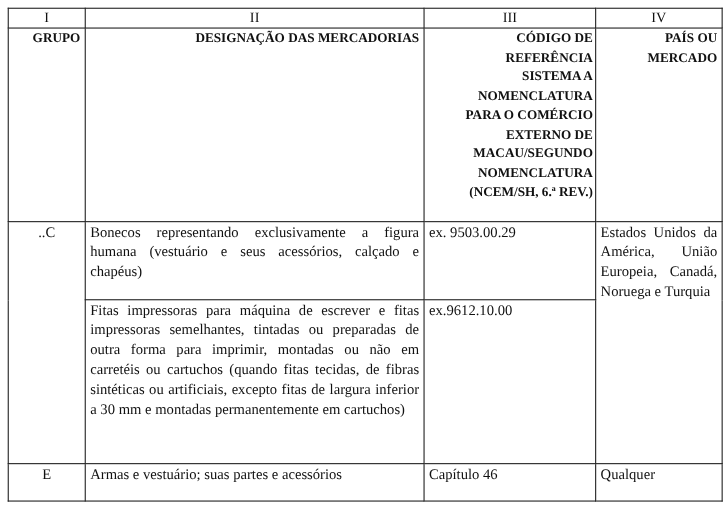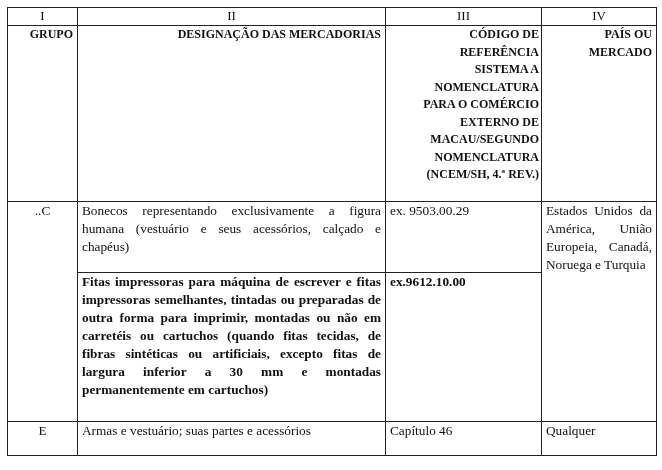--- a/index.html
+++ b/index.html
@@ -5,21 +5,21 @@
   html, body { margin: 0; padding: 0; background: #ffffff; }
   body { width: 662px; height: 470px; position: relative; overflow: hidden; font-family: "Liberation Serif", serif; color: #111; }
   table.doc { position: absolute; left: 7px; top: 7px; border-collapse: collapse; table-layout: fixed; width: 649px; font-size: 13.3px; line-height: 18px; }
   table.doc td { border: 1.5px solid #222; padding: 0 4px; vertical-align: top; }
   .roman td { height: 17px; text-align: center; vertical-align: middle; font-size: 13px; line-height: 15px; padding: 0; }
   .hdr td { height: 175px; font-weight: bold; text-align: right; vertical-align: middle; font-size: 12px; line-height: 17.5px; }
   .hdr td.code-hdr { padding: 0 2px; }
   .c-center { text-align: center; }
   .just { text-align: justify; }
   .r1 td { height: 70px; }
-  .r2 td { height: 148px; font-weight: bold; }
+  .r2 td { height: 148px; }
   .r3 td { height: 33px; }
   .countries { text-align: justify; margin-top: 35px; }
 </style>
 </head>
 <body>
 
 <table class="doc">
   <colgroup>
     <col style="width:70px">
     <col style="width:308px">
@@ -38,21 +38,21 @@
     <td>DESIGNAÇÃO DAS MERCADORIAS</td>
     <td class="code-hdr">
       <div>CÓDIGO DE</div>
       <div>REFERÊNCIA</div>
       <div>SISTEMA A</div>
       <div>NOMENCLATURA</div>
       <div>PARA O COMÉRCIO</div>
       <div>EXTERNO DE</div>
       <div>MACAU/SEGUNDO</div>
       <div>NOMENCLATURA</div>
-      <div>(NCEM/SH, 4.ª REV.)</div>
+      <div>(NCEM/SH, 6.ª REV.)</div>
     </td>
     <td>
       <div>PAÍS OU</div>
       <div>MERCADO</div>
     </td>
   </tr>
   <tr class="r1">
     <td rowspan="2" class="c-center">..C</td>
     <td class="just">Bonecos representando exclusivamente a figura humana (vestuário e seus acessórios, calçado e chapéus)</td>
     <td>ex. 9503.00.29</td>

